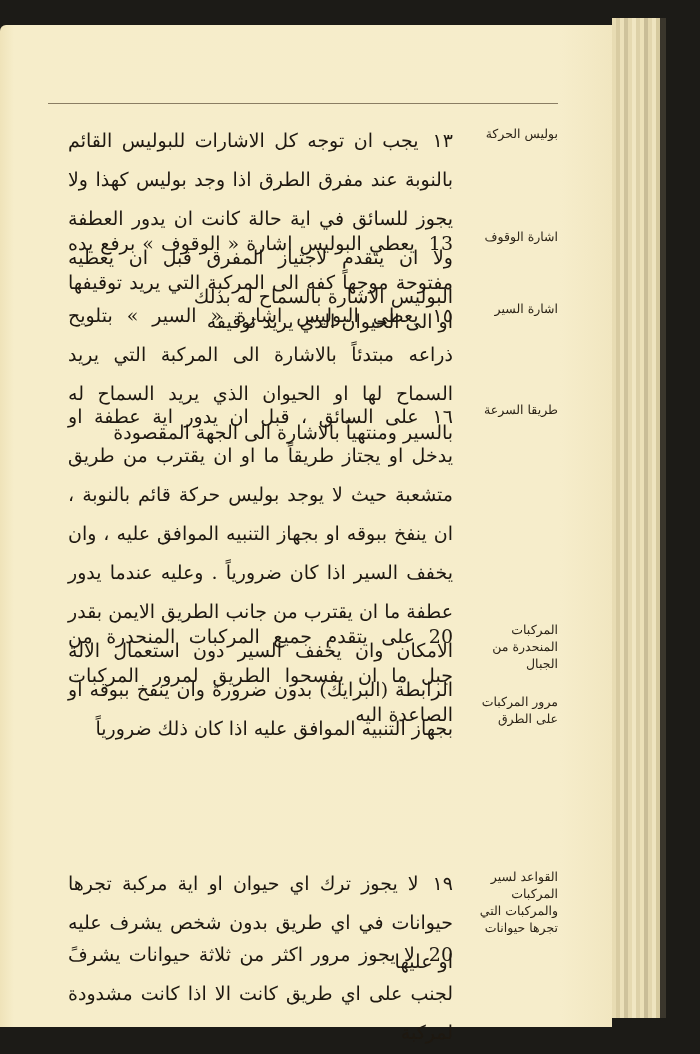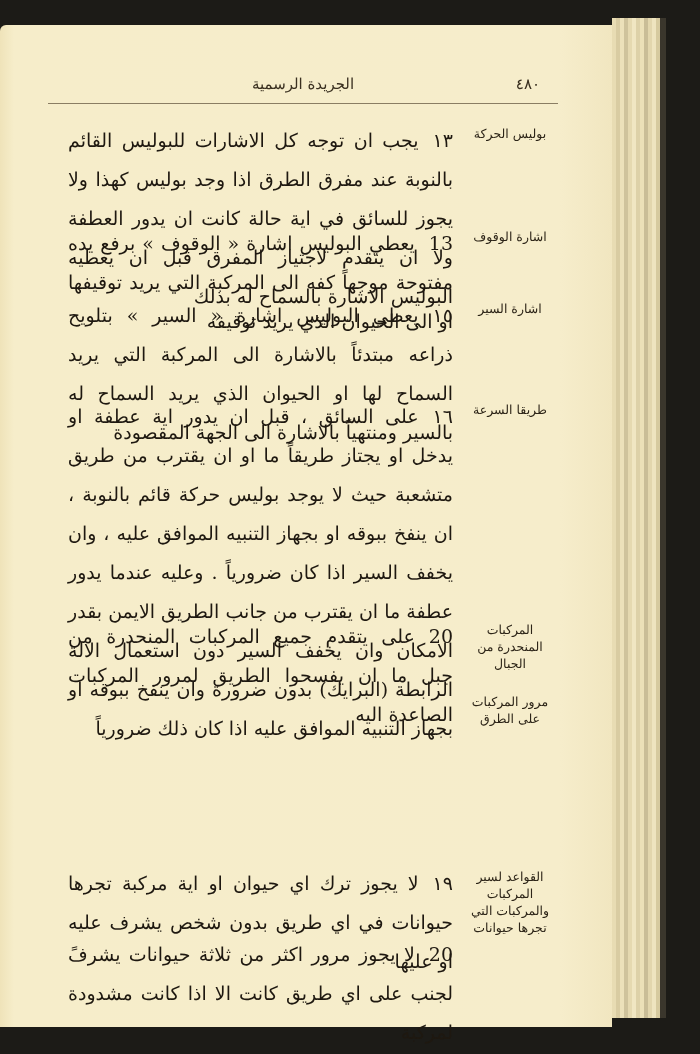--- a/index.html
+++ b/index.html
@@ -31,39 +31,35 @@
     .page-number {
       position: absolute; right: 18px; top: 2px; font-size: 15px; color: #3a3020;
     }
     .header-rule {
       position: absolute; top: 78px; left: 48px; width: 510px; height: 1px;
       background: #8a7d63;
     }
     .section { position: absolute; left: 48px; width: 510px; }
     .margin-note {
       position: absolute; right: 0; top: 0; width: 96px;
-      direction: rtl; text-align: center;
+      direction: rtl; text-align: right;
       font-size: 12.5px; line-height: 17px; color: #2d2518;
     }
     .body-text {
       position: absolute; left: 20px; top: -4px; width: 385px;
       direction: rtl; text-align: justify; text-align-last: right;
       font-size: 19px; line-height: 39px; color: #1e1810;
     }
     .num { margin-left: 14px; }
     .para2 { margin-top: 12px; text-indent: 30px; }
   </style>
 </head>
 <body>
 
 <div class="page">
-  <div class="header">
-    <div class="header-title">الجريدة الرسمية</div>
-    <div class="page-number">٤٨٠</div>
-  </div>
   <div class="header-rule"></div>
 
   <div class="section" style="top:100px;">
     <div class="margin-note">بوليس الحركة</div>
     <div class="body-text">
       <span class="num">١٣</span><span>يجب ان توجه كل الاشارات للبوليس القائم بالنوبة عند مفرق الطرق اذا وجد بوليس كهذا ولا يجوز للسائق في اية حالة كانت ان يدور العطفة ولا ان يتقدم لاجتياز المفرق قبل ان يعطيه البوليس الاشارة بالسماح له بذلك</span>
     </div>
   </div>
 
   <div class="section" style="top:203px;">

